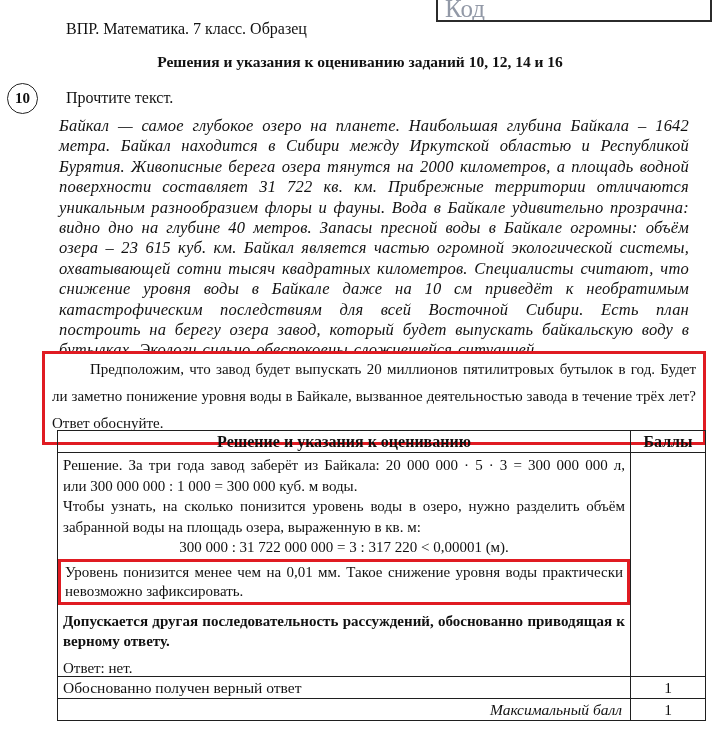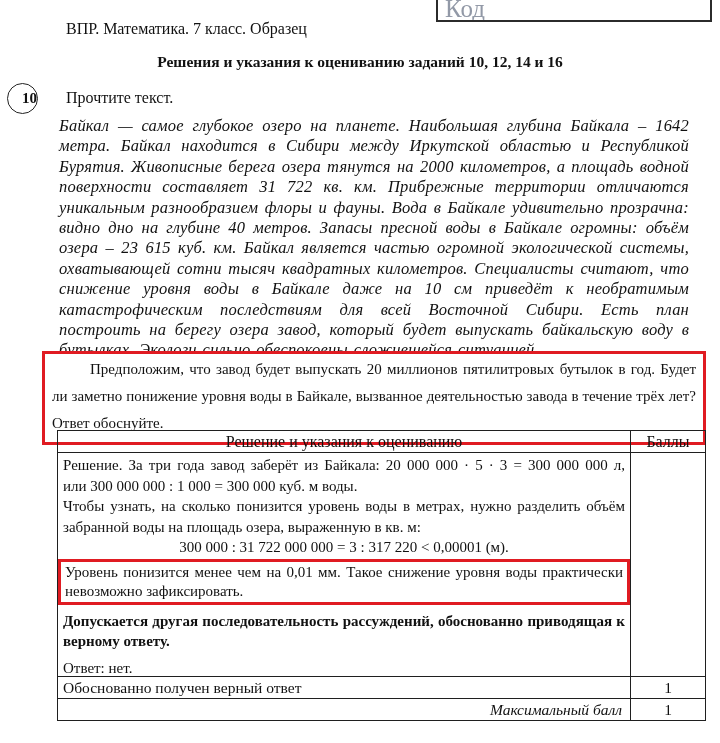--- a/index.html
+++ b/index.html
@@ -10,41 +10,41 @@
   }
   .header-left { position:absolute; left:66px; top:20px; font-size:16px; white-space:nowrap; }
   .code-box {
     position:absolute; left:436px; top:-6px; width:276px; height:28px;
     border:2px solid #2b2b2b; box-sizing:border-box; overflow:hidden;
   }
   .code-label { display:block; font-size:25px; line-height:25px; color:var(--code-gray); padding-left:7px; }
   .doc-title { position:absolute; left:0; top:53px; width:720px; text-align:center; font-weight:bold; font-size:15.5px; }
   .task-circle {
     position:absolute; left:7px; top:83px; width:31px; height:31px; box-sizing:border-box;
-    border:1.6px solid #222; border-radius:50%; text-align:right;
+    border:1.6px solid #222; border-radius:50%; text-align:center;
     font-weight:bold; font-size:15px; line-height:28px;
   }
   .prompt { position:absolute; left:66px; top:89px; font-size:16px; }
   .passage {
     position:absolute; left:59px; top:116px; width:630px;
     font-style:italic; font-size:16.5px; line-height:20.4px;
     text-align:justify; letter-spacing:0.2px; word-spacing:1.5px;
   }
   .question-box {
     position:absolute; left:42px; top:351px; width:664px; box-sizing:border-box;
     border:3px solid var(--accent); padding:2px 7px 5px 7px; background:#fff;
   }
   .question-box p { margin:0; font-size:15px; line-height:27px; text-align:justify; text-indent:38px; }
   table.score-table {
     position:absolute; left:57px; top:430px; width:648px;
     border-collapse:collapse; table-layout:fixed; font-size:15.5px;
   }
   col.c1 { width:573px; } col.c2 { width:75px; }
   .score-table td { border:1px solid var(--line); padding:0; vertical-align:top; }
-  tr.thead td { height:21px; font-weight:normal; text-align:center; vertical-align:middle; font-size:16px; }
+  tr.thead td { height:21px; font-weight:bold; text-align:center; vertical-align:middle; font-size:16px; }
   .sol-inner { height:219px; overflow:hidden; padding:2px 5px; font-size:15px; line-height:20.5px; }
   .sol-inner p { margin:0; }
   .just { text-align:justify; }
   .stretch { text-align:justify; text-align-last:justify; }
   .center { text-align:center; }
   .highlight { border:3px solid var(--accent); margin:1px -5px 0 -5px; padding:1px 4px; }
   .highlight p { text-align:justify; line-height:19px; }
   .note { font-weight:bold; margin-top:6px !important; }
   .answer { margin-top:6px !important; }
   .label-cell { height:21px; padding:0 5px !important; vertical-align:middle !important; }
@@ -84,21 +84,21 @@
     <tbody>
         <tr class="thead">
       <td>Решение и указания к оцениванию</td>
       <td>Баллы</td>
     </tr>
     <tr>
       <td>
         <div class="sol-inner">
           <p class="stretch">Решение. За три года завод заберёт из Байкала: 20&nbsp;000&nbsp;000&nbsp;·&nbsp;5&nbsp;·&nbsp;3&nbsp;=&nbsp;300&nbsp;000&nbsp;000 л,</p>
           <p>или 300&nbsp;000&nbsp;000&nbsp;:&nbsp;1&nbsp;000&nbsp;=&nbsp;300&nbsp;000 куб. м воды.</p>
-          <p class="just">Чтобы узнать, на сколько понизится уровень воды в метрах, нужно разделить объём забранной воды на площадь озера, выраженную в кв. м:</p>
+          <p class="just">Чтобы узнать, на сколько понизится уровень воды в озеро, нужно разделить объём забранной воды на площадь озера, выраженную в кв. м:</p>
           <p class="center">300&nbsp;000&nbsp;:&nbsp;31&nbsp;722&nbsp;000&nbsp;000&nbsp;=&nbsp;3&nbsp;:&nbsp;317&nbsp;220&nbsp;&lt;&nbsp;0,00001 (м).</p>
           <div class="highlight">
             <p>Уровень понизится менее чем на 0,01 мм. Такое снижение уровня воды практически невозможно зафиксировать.</p>
           </div>
           <p class="note just">Допускается другая последовательность рассуждений, обоснованно приводящая к верному ответу.</p>
           <p class="answer">Ответ: нет.</p>
         </div>
       </td>
       <td class="pts"></td>
     </tr>

